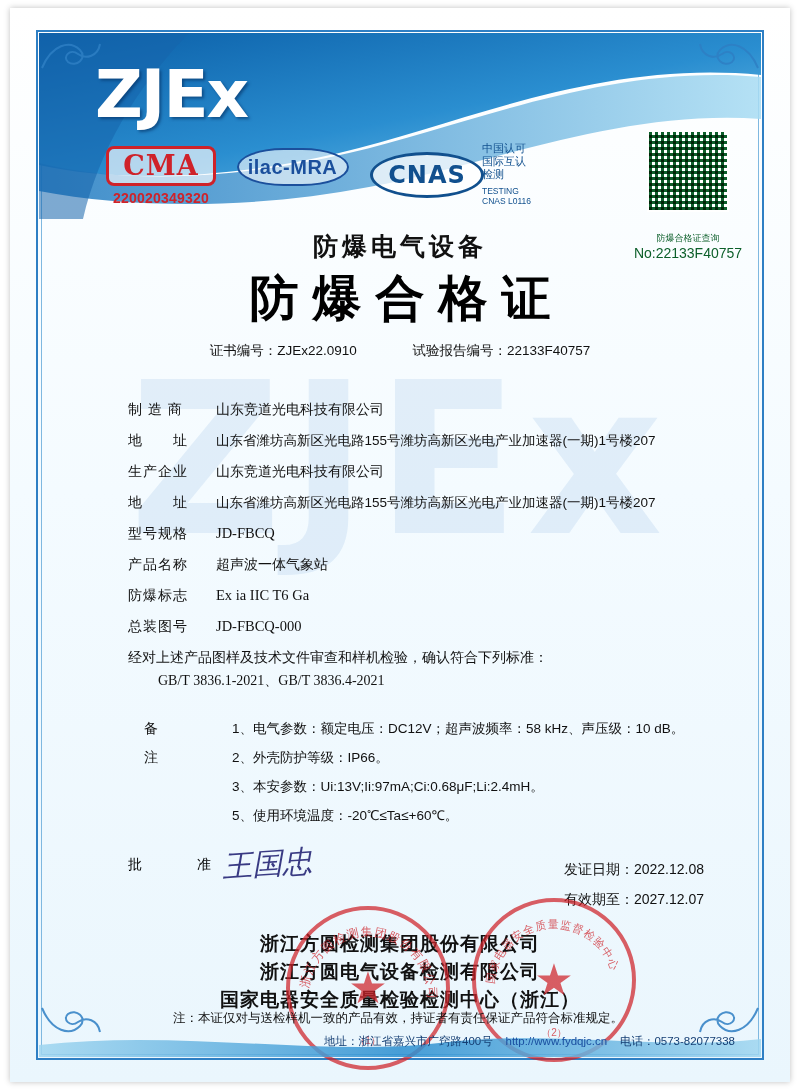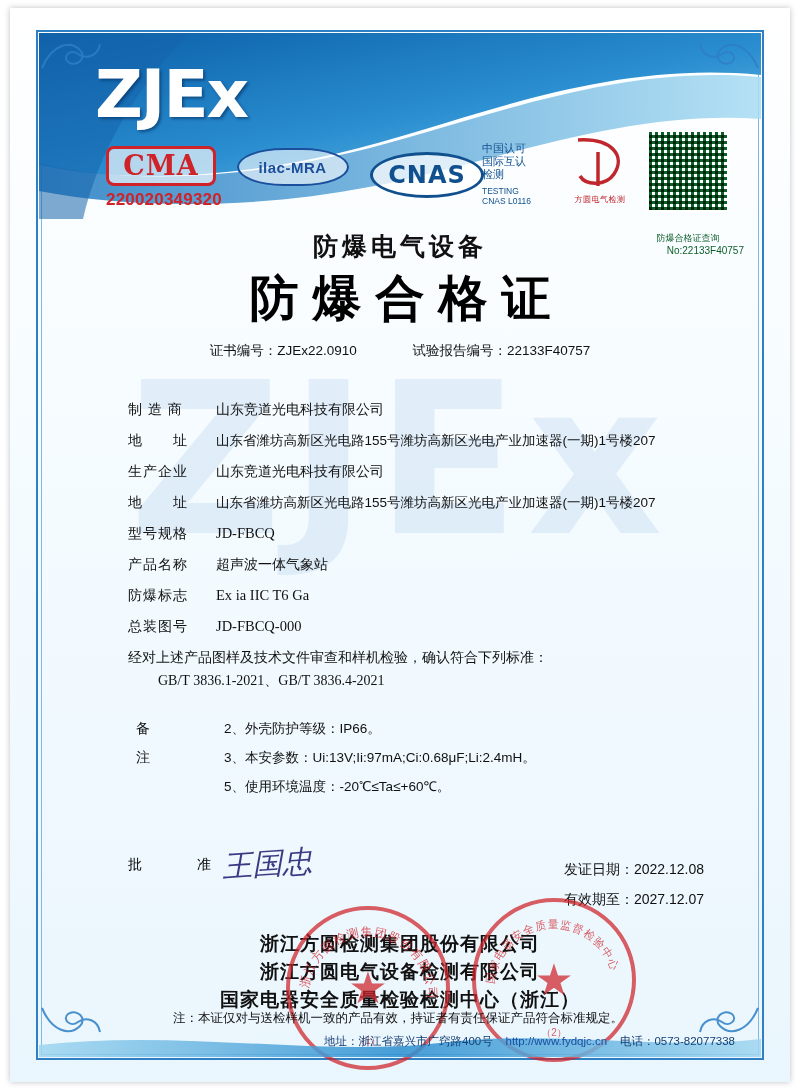--- a/index.html
+++ b/index.html
@@ -90,38 +90,38 @@
     font-size: 27px;
     font-weight: bold;
     letter-spacing: 1px;
     padding: 1px 0 2px 0;
     font-family: "DejaVu Serif", serif;
     background: rgba(255,255,255,.65);
   }
   .ma-num {
     margin-top: 4px;
     color: #cf2229;
-    font-size: 17px;
+    font-size: 14px;
     font-weight: bold;
     letter-spacing: .2px;
   }
   .ilac {
     position: absolute;
     left: 160px; top: 20px;
     width: 125px;
     text-align: center;
     color: #1b4f9c;
   }
   .ilac-ring {
     width: 108px; height: 34px;
     margin: 0 auto;
     border: 2px solid #1b4f9c;
     border-radius: 50%/60%;
     display: flex; align-items: center; justify-content: center;
-    font-size: 15px; font-weight: bold;
+    font-size: 20px; font-weight: bold;
     letter-spacing: .5px;
     background: rgba(255,255,255,.6);
   }
   .cnas {
     position: absolute;
     left: 300px; top: 8px;
     width: 180px;
     color: #11508e;
   }
   .cnas-oval {
@@ -164,21 +164,21 @@
   .qr-img {
     width: 78px; height: 78px;
     margin: 0 auto;
     background:
       repeating-linear-gradient(90deg,#0c5f2a 0 3px,#ffffff 3px 6px),
       repeating-linear-gradient(0deg,#0c5f2a 0 3px,#ffffff 3px 6px);
     background-blend-mode: multiply;
     border: 2px solid #ffffff;
   }
   .qr-l1 { font-size: 9px; color: #0c5f2a; margin-top: 20px; }
-  .qr-l2 { font-size: 10px; color: #0c5f2a; text-align: right; }
+  .qr-l2 { font-size: 14px; color: #0c5f2a; }
 
   
   .wm {
     position: absolute;
     left: 0; top: 330px;
     width: 780px;
     text-align: center;
     font-size: 210px;
     font-weight: bold;
     color: rgba(120,170,215,.16);
@@ -247,21 +247,21 @@
   }
   .standards {
     position: absolute;
     left: 148px; top: 664px;
     font-size: 14px;
     color: #111;
     font-family: "Liberation Serif", serif;
   }
   .remark {
     position: absolute;
-    left: 126px; top: 706px;
+    left: 134px; top: 706px;
     width: 580px;
     font-size: 13.5px;
     color: #111;
     line-height: 29px;
   }
   .remark .rlbl {
     position: absolute; left: 0; top: 0;
     width: 88px; letter-spacing: 9px;
     font-size: 14px;
   }
@@ -402,29 +402,20 @@
       <div class="ilac">
         <div class="ilac-ring">ilac-MRA</div>
       </div>
 
       <div class="cnas">
         <div class="cnas-oval">CNAS</div>
         <div class="cnas-cn">中国认可<br>国际互认<br>检测</div>
         <div class="cnas-en">TESTING<br>CNAS L0116</div>
       </div>
 
-      <div class="fy">
-        <div class="fy-mark">
-          <svg viewBox="0 0 64 58">
-            <path d="M10,6 C44,4 58,22 46,40 C38,52 18,52 12,42" fill="none" stroke="#c0272d" stroke-width="3.5"></path>
-            <path d="M30,18 L30,52" fill="none" stroke="#c0272d" stroke-width="3.5"></path>
-          </svg>
-        </div>
-        <div class="fy-txt">方圆电气检测</div>
-      </div>
 
       <div class="qr">
         <div class="qr-img"></div>
         <div class="qr-l1">防爆合格证查询</div>
         <div class="qr-l2">No:22133F40757</div>
       </div>
     </div>
 
     <div class="title-sub">防爆电气设备</div>
     <div class="title-main">防爆合格证</div>
@@ -469,20 +460,21 @@
         <div class="val mono">JD-FBCQ-000</div>
       </div>
     </div>
 
     <div class="statement">经对上述产品图样及技术文件审查和样机检验，确认符合下列标准：</div>
     <div class="standards">GB/T 3836.1-2021、GB/T 3836.4-2021</div>
 
     <div class="remark">
       <div class="rlbl">备　　注</div>
       <ol>
+        <li>1、电气参数：额定电压：DC12V；超声波频率：58 kHz、声压级：10 dB。</li>
         <li>2、外壳防护等级：IP66。</li>
         <li>3、本安参数：Ui:13V;Ii:97mA;Ci:0.68μF;Li:2.4mH。</li>
         <li>5、使用环境温度：-20℃≤Ta≤+60℃。</li>
       </ol>
     </div>
 
     <div class="approve-lbl">批　　准</div>
     <div class="sign">王国忠</div>
 
     <div class="dates">

